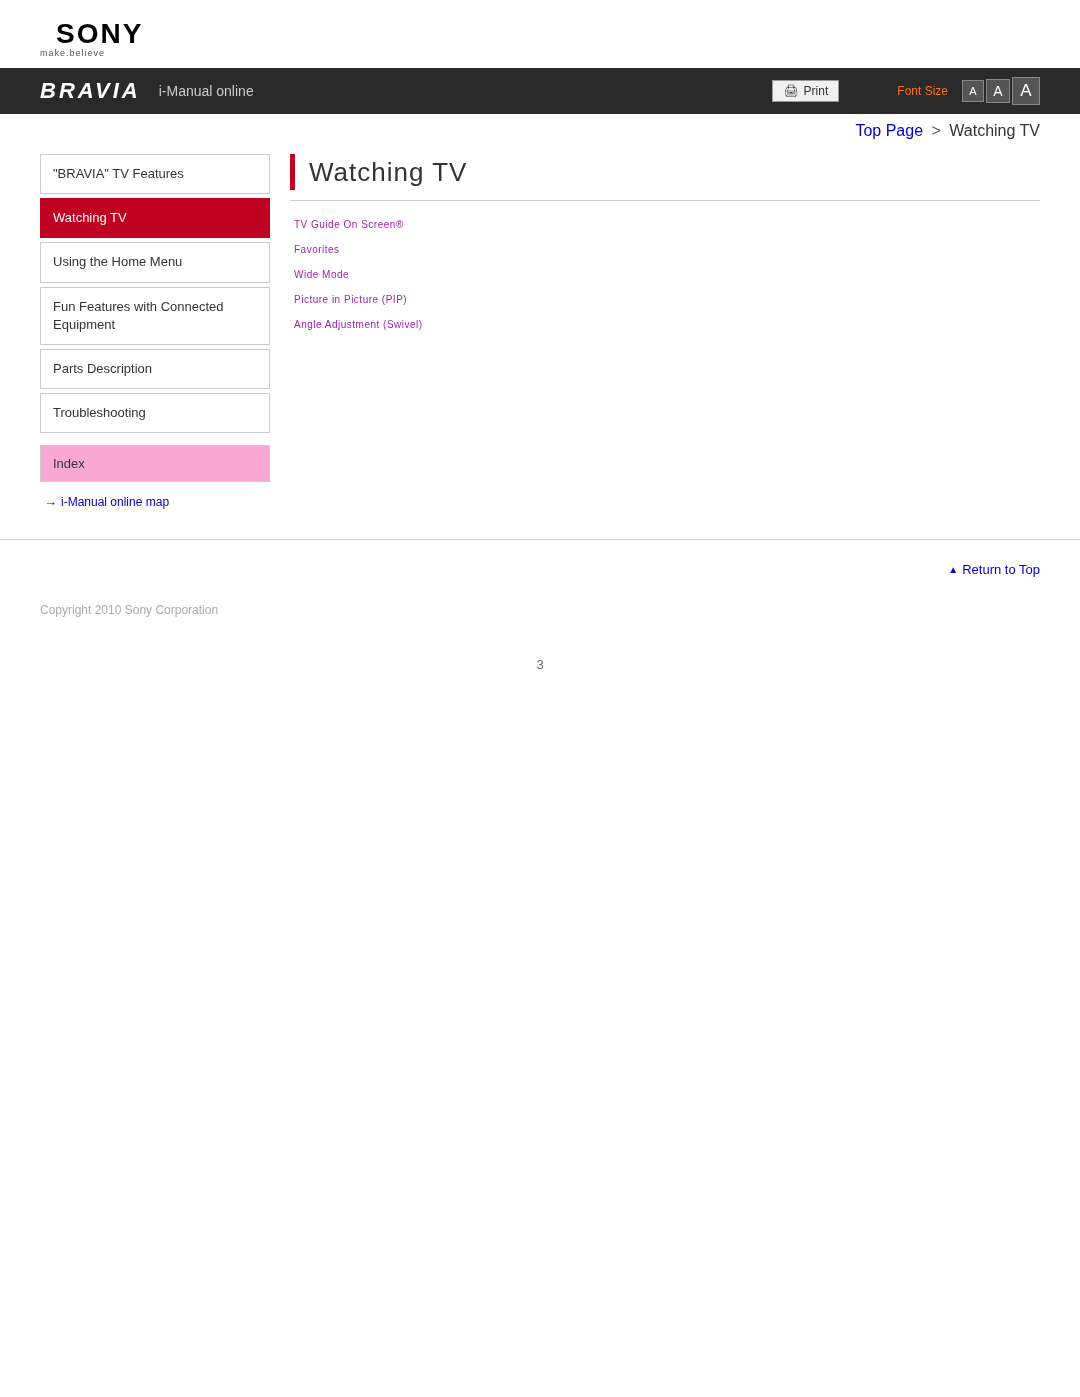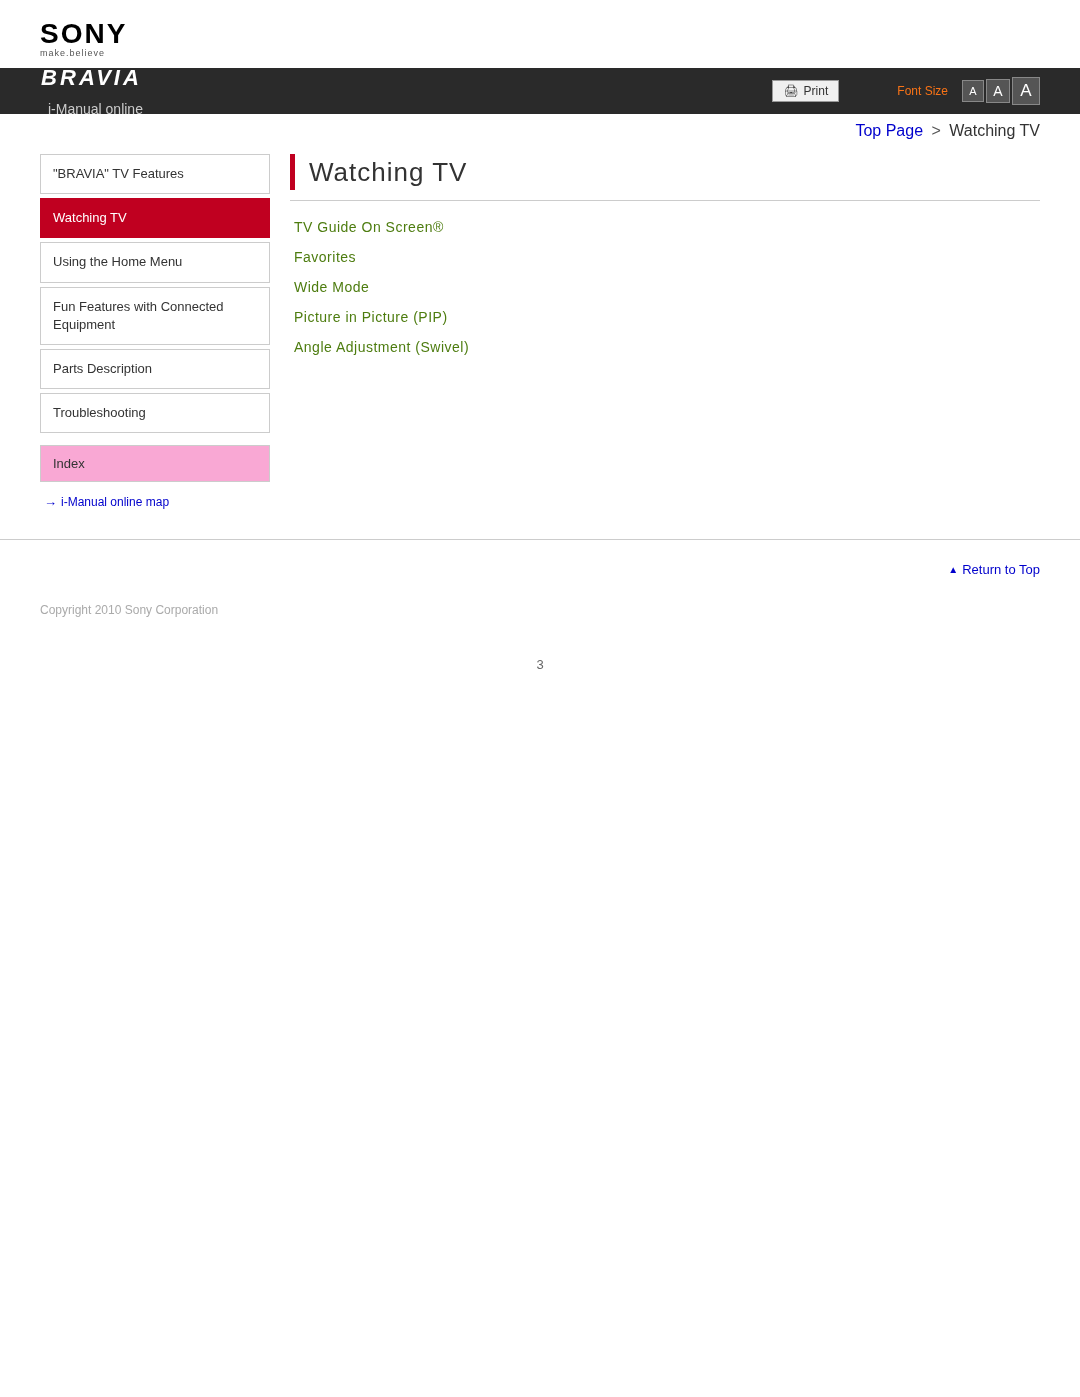--- a/index.html
+++ b/index.html
@@ -22,20 +22,21 @@
       display: flex;
       flex-direction: column;
       align-items: flex-start;
     }
     .sony-logo-text {
       font-size: 28px;
       font-weight: 900;
       letter-spacing: 2px;
       color: #000;
       font-family: Arial Black, Arial, sans-serif;
+      margin-left: 16px;
     }
     .sony-tagline {
       font-size: 9px;
       color: #555;
       letter-spacing: 1px;
       margin-top: -2px;
     }
 
     
     .nav-bar {
@@ -43,21 +44,20 @@
       height: 46px;
       display: flex;
       align-items: center;
       padding: 0 40px;
       justify-content: space-between;
     }
     .nav-bar-left {
       display: flex;
       align-items: center;
       gap: 10px;
-      flex-direction: column;
     }
     .bravia-logo {
       color: #fff;
       font-size: 22px;
       font-weight: 900;
       font-family: Arial Black, Arial, sans-serif;
       letter-spacing: 3px;
       font-style: italic;
     }
     .nav-subtitle {
@@ -204,22 +204,22 @@
       color: #333;
       letter-spacing: 1px;
     }
     .content-links {
       display: flex;
       flex-direction: column;
       gap: 14px;
       padding-left: 4px;
     }
     .content-link {
-      color: #4d7c0f;
-      font-size: 14px;
+      color: #a21caf;
+      font-size: 10px;
       text-decoration: none;
       cursor: pointer;
       letter-spacing: 0.5px;
     }
 
     
     .return-to-top-row {
       text-align: right;
       padding: 20px 40px 8px 40px;
       border-top: 1px solid #ccc;

